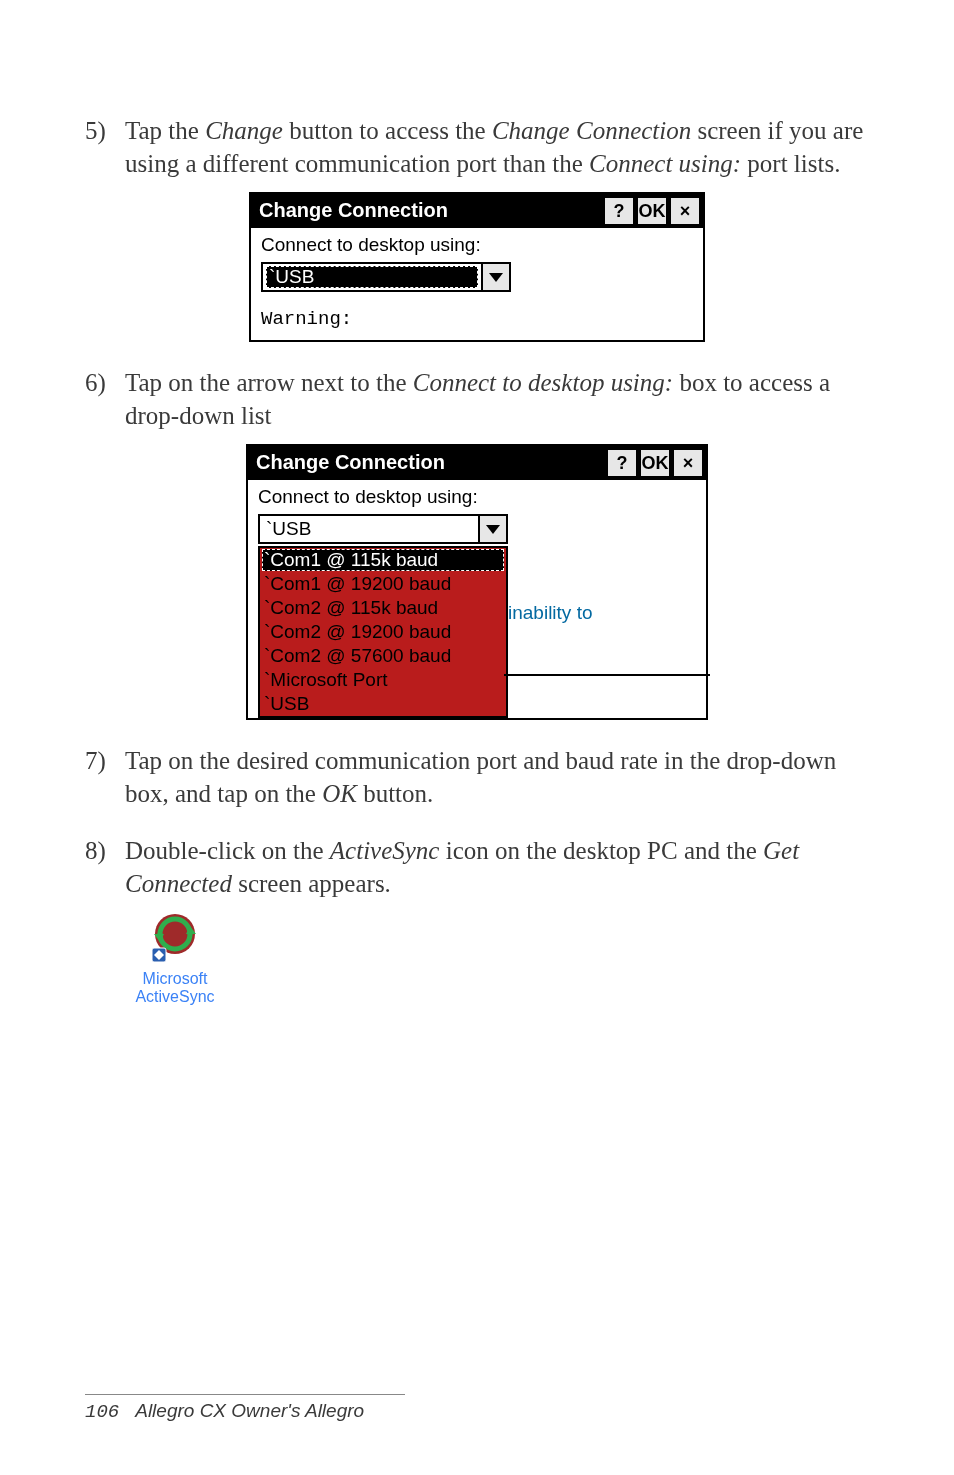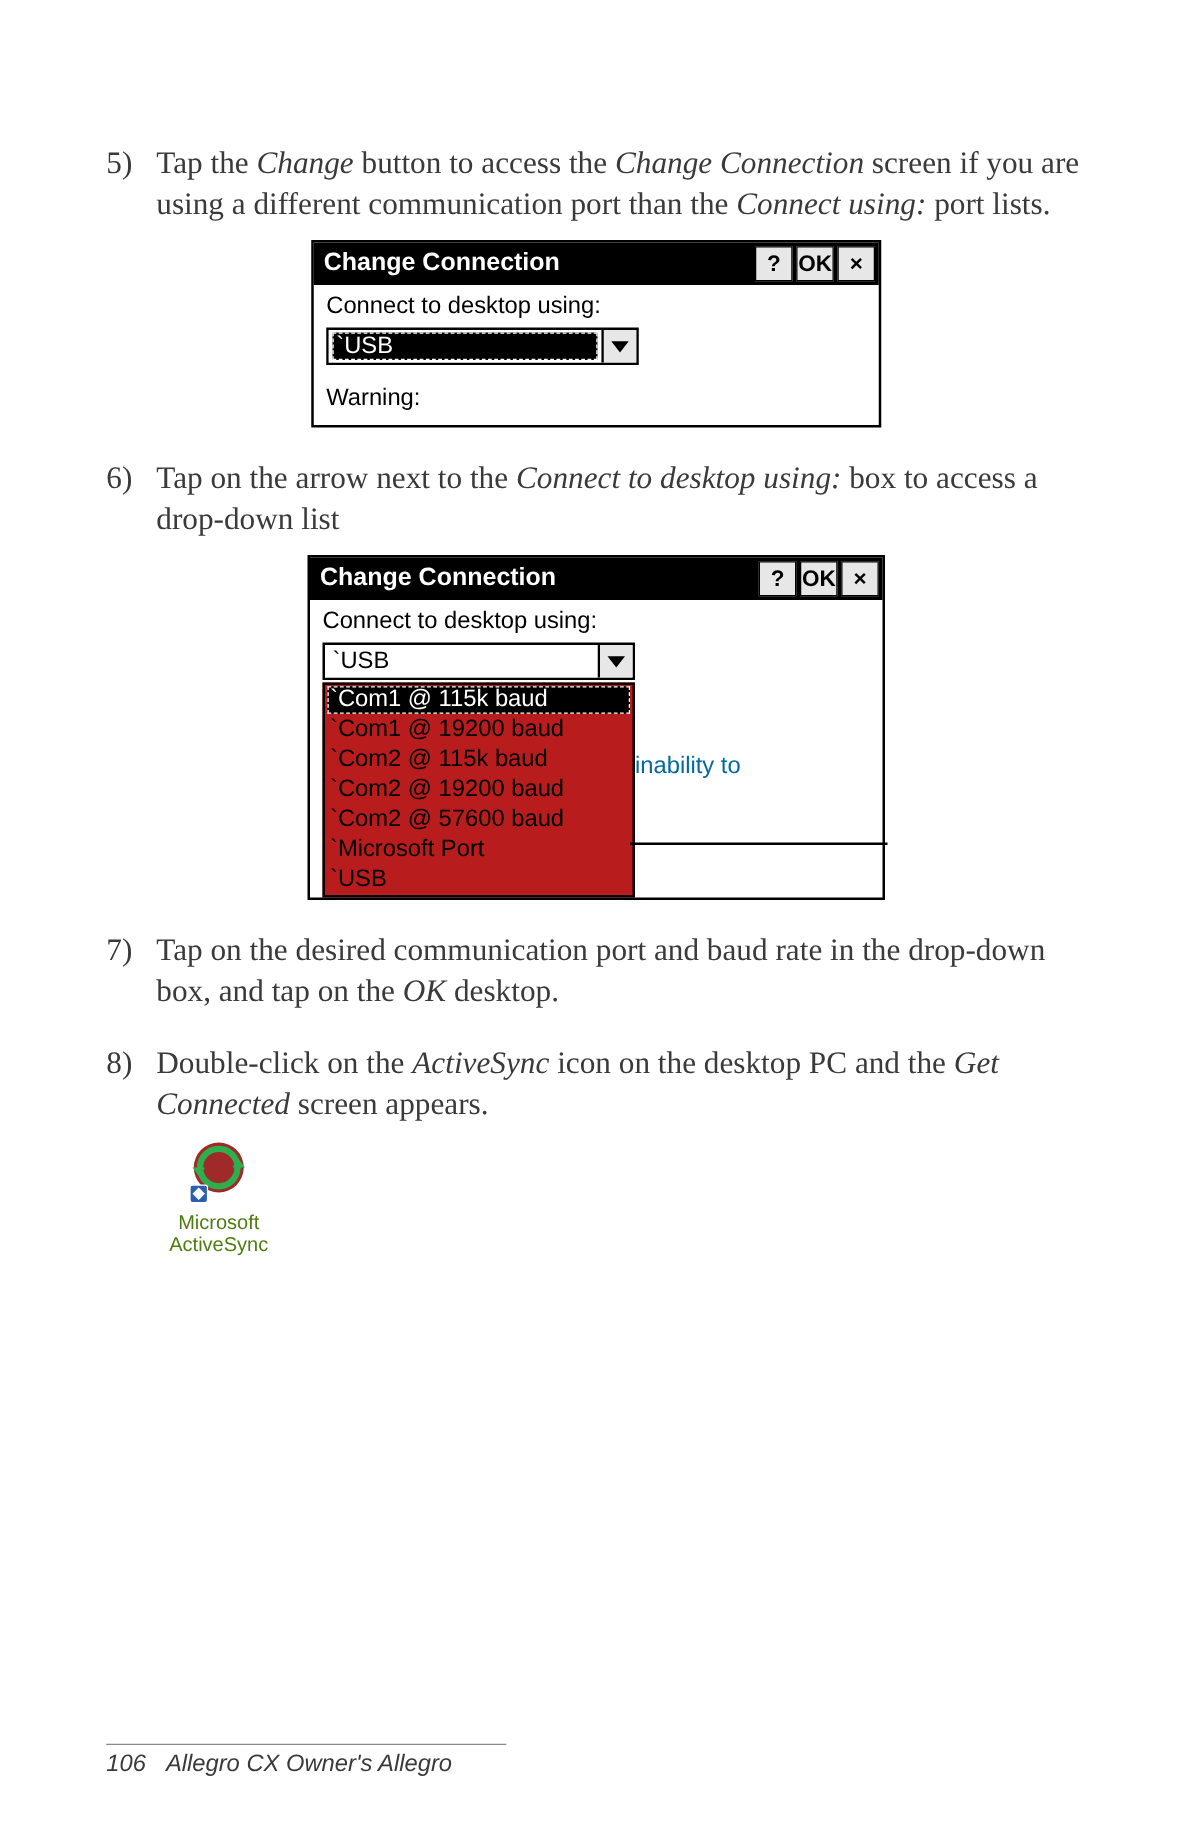--- a/index.html
+++ b/index.html
@@ -122,20 +122,21 @@
   .tri-down {
     width: 0; height: 0;
     border-left: 7px solid transparent;
     border-right: 7px solid transparent;
     border-top: 9px solid #000;
   }
 
   .warning-heading {
     margin-top: 16px;
     font-size: 19px;
+    font-family: Liberation Mono, monospace;
   }
   .warning-text {
     margin-top: 6px;
     font-size: 19px;
     line-height: 1.2;
   }
 
   
   .open-wrap {
     position: relative;
@@ -181,42 +182,42 @@
   }
 
   
   .as-block {
     margin-top: 10px;
     margin-left: 40px;
     width: 100px;
     text-align: center;
     font-family: Tahoma, Verdana, sans-serif;
     font-size: 16px;
-    color:#4d7c0f;
+    color:#3b82f6;
   }
   .as-icon {
     width: 58px;
     height: 54px;
     margin: 0 auto 4px auto;
     display:block;
   }
 
   .footer {
     position: absolute;
     bottom: 52px;
     left: 85px;
     font-family: Arial, Helvetica, sans-serif;
     font-style: italic;
     font-size: 19px;
     color:#3a3a3a;
     border-top: 1px solid #888;
     width: 320px;
     padding-top: 5px;
   }
-  .footer .pn { font-style: italic; margin-right: 16px; }
+  .footer .pn { font-style: italic; margin-right: 16px; font-family: Liberation Mono, monospace; }
 </style>
 </head>
 <body>
 
 <div class="page">
 
   <p class="body-text">
     <span class="num">5)</span><span>Tap the </span><em>Change</em><span> button to access the </span><em>Change Connection</em><span> screen if you are using a different communication port than the </span><em>Connect using:</em><span> port lists.</span>
   </p>
 
@@ -277,21 +278,21 @@
           <div class="row"><span>`Microsoft Port</span></div>
           <div class="row"><span>`USB</span></div>
         </div>
         <div class="snip-right">inability to</div>
         <div class="snip-border"></div>
       </div>
     </div>
   </div>
 
   <p class="body-text">
-    <span class="num">7)</span><span>Tap on the desired communication port and baud rate in the drop-down box, and tap on the </span><em>OK</em><span> desktop.</span>
+    <span class="num">7)</span><span>Tap on the desired communication port and baud rate in the drop-down box, and tap on the </span><em>OK</em><span> button.</span>
   </p>
 
   <p class="body-text">
     <span class="num">8)</span><span>Double-click on the </span><em>ActiveSync</em><span> icon on the desktop PC and the </span><em>Get Connected</em><span> screen appears.</span>
   </p>
 
   <div class="as-block">
     <svg class="as-icon" viewBox="0 0 58 54">
       <circle cx="29" cy="22" r="20" fill="#9f2a2a"></circle>
       <path d="M 14 22 A 15 15 0 0 1 44 22" fill="none" stroke="#2fae4d" stroke-width="5" stroke-linecap="round"></path>

